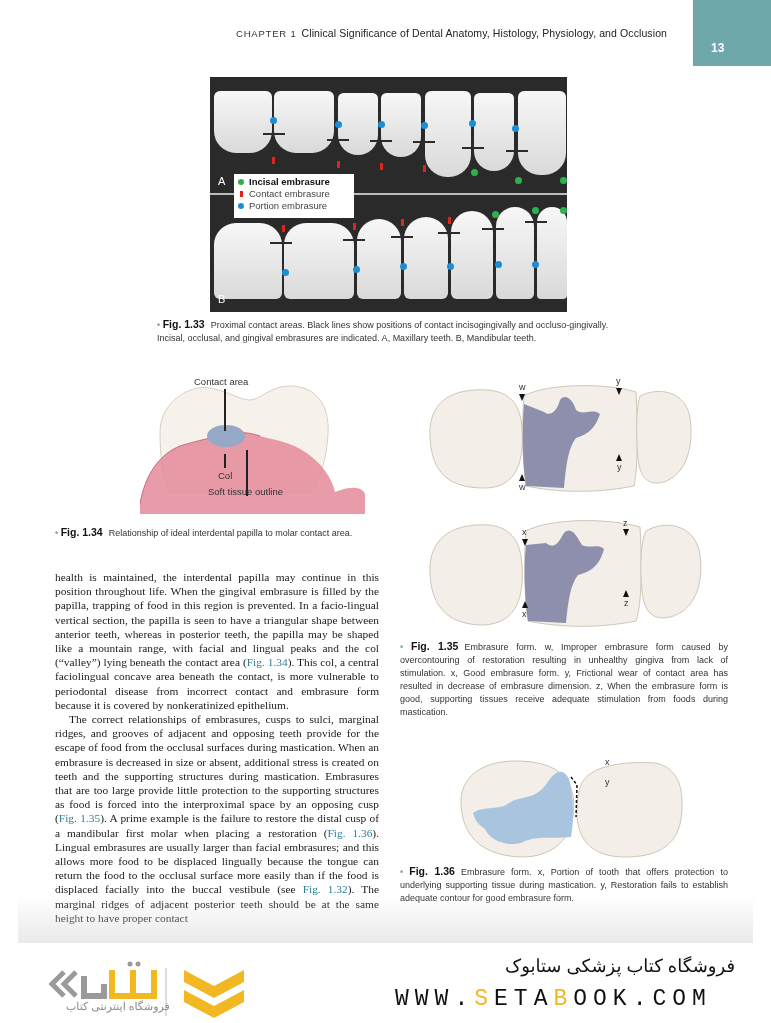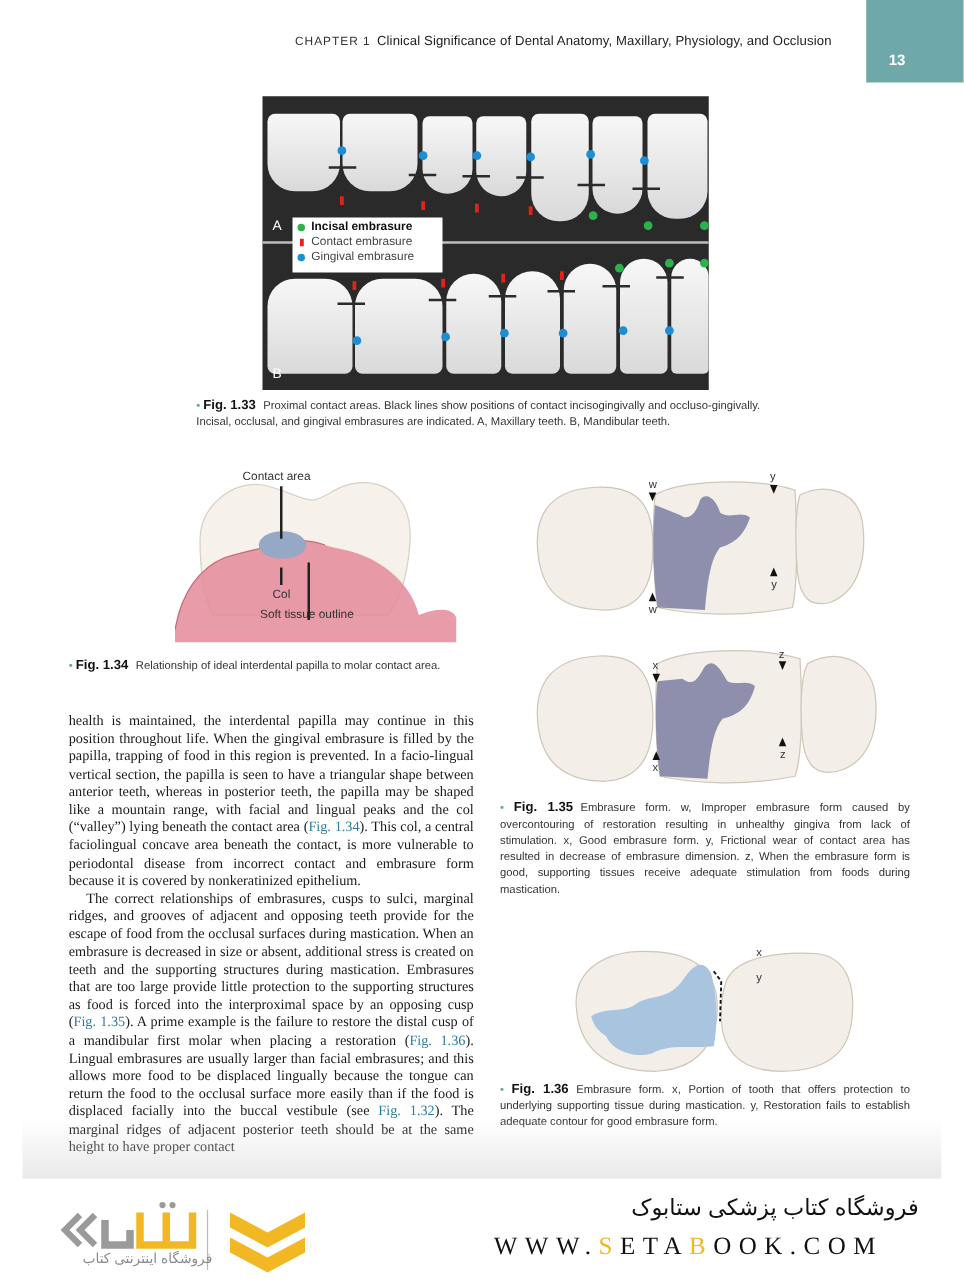--- a/index.html
+++ b/index.html
@@ -58,29 +58,29 @@
   .tri-down { position:absolute; width:0; height:0; border-left:3.5px solid transparent; border-right:3.5px solid transparent; border-top:7px solid #111; }
   .tri-up { position:absolute; width:0; height:0; border-left:3.5px solid transparent; border-right:3.5px solid transparent; border-bottom:7px solid #111; }
 
   
   .fade { left:18px; top:895px; width:735px; height:48px; background:linear-gradient(rgba(255,255,255,0), rgba(215,215,215,0.55)); }
 
   
   .footer { left:0; top:943px; width:771px; height:80px; background:#fff; }
   .brand-logo { left:44px; top:960px; width:260px; height:60px; }
   .persian { left:470px; top:955px; font-size:18px; color:#111; direction:rtl; width:265px; text-align:right; }
-  .site-url { left:395px; top:986px; font-size:20px; letter-spacing:6px; color:#111; font-family:Liberation Serif, serif; }
+  .site-url { left:395px; top:986px; font-size:23px; letter-spacing:6px; color:#111; font-family:Liberation Mono, monospace; }
   .site-url .hl { color:#f2b824; }
 </style>
 </head>
 <body>
 
 <div class="abs running-head">
   <span class="chap">CHAPTER 1</span>
-  <span>Clinical Significance of Dental Anatomy, Maxillary, Physiology, and Occlusion</span>
+  <span>Clinical Significance of Dental Anatomy, Histology, Physiology, and Occlusion</span>
 </div>
 <div class="abs page-tab">
   <span>13</span>
 </div>
 
 <div class="abs fig33">
 
   <div class="tooth up" style="left:4px;top:14px;width:58px;height:62px"></div>
   <div class="tooth up" style="left:64px;top:14px;width:60px;height:62px"></div>
   <div class="tooth up" style="left:128px;top:16px;width:40px;height:62px"></div>
@@ -141,21 +141,21 @@
     <div class="row">
         <span class="sw-i"></span>
         <span class="bold">Incisal embrasure</span>
       </div>
     <div class="row">
         <span class="sw-o"></span>
         <span class="muted">Contact embrasure</span>
       </div>
     <div class="row">
         <span class="sw-g"></span>
-        <span class="muted">Gingival embrasure</span>
+        <span class="muted">Portion embrasure</span>
       </div>
   </div>
 </div>
 <div class="abs caption cap33">
   <span class="bullet">• </span><span class="fig">Fig. 1.33</span><span>Proximal contact areas. Black lines show positions of contact incisogingivally and occluso-gingivally. Incisal, occlusal, and gingival embrasures are indicated. A, Maxillary teeth. B, Mandibular teeth.</span>
 </div>
 
 <div class="abs fig34">
   <svg width="240" height="140" viewBox="0 0 240 140">
     <path d="M20 58 C20 28 50 10 70 14 C90 18 100 26 110 26 C120 26 130 12 150 12 C175 12 190 30 188 60 C186 90 178 110 170 118 L30 118 C22 100 20 80 20 58 Z" fill="#f6f1ea" stroke="#d8d0c4"></path>

